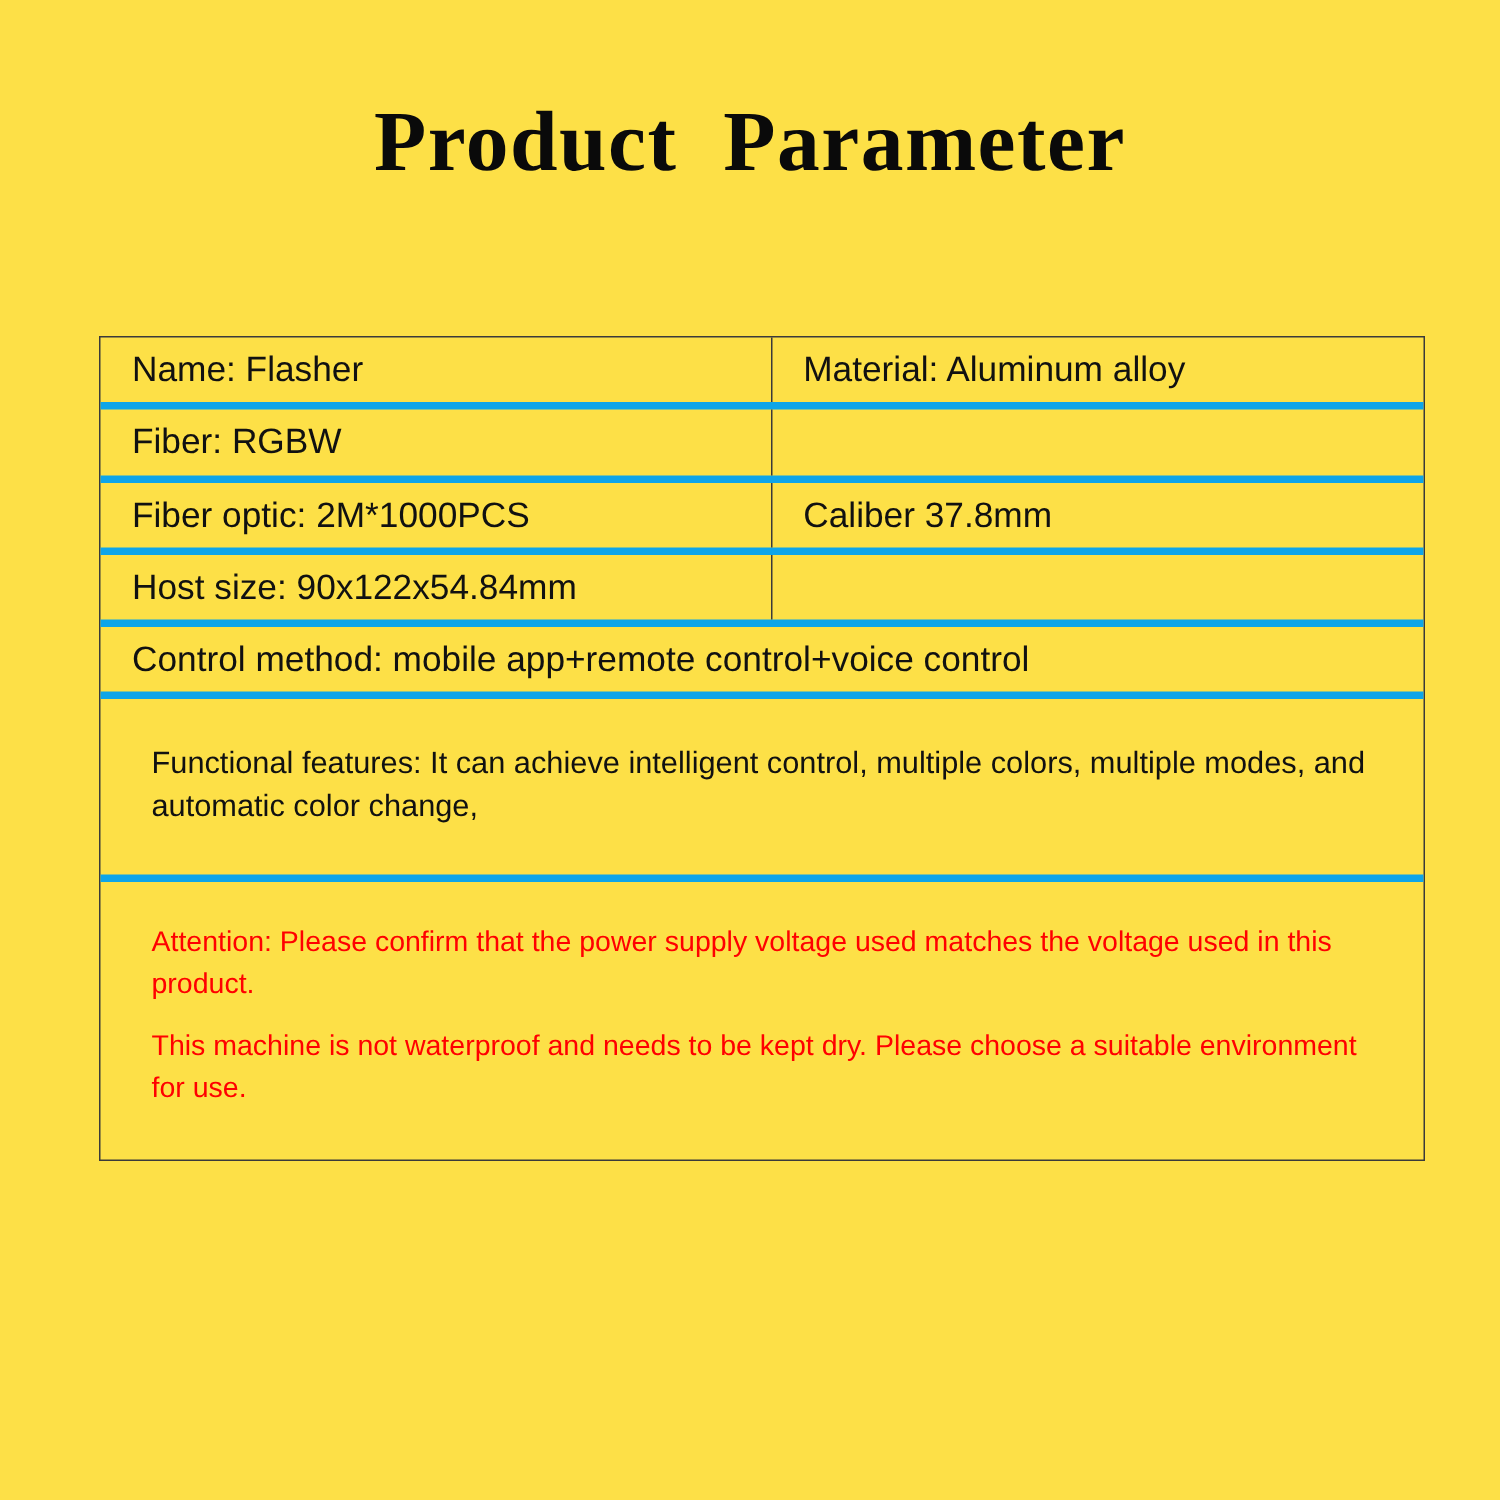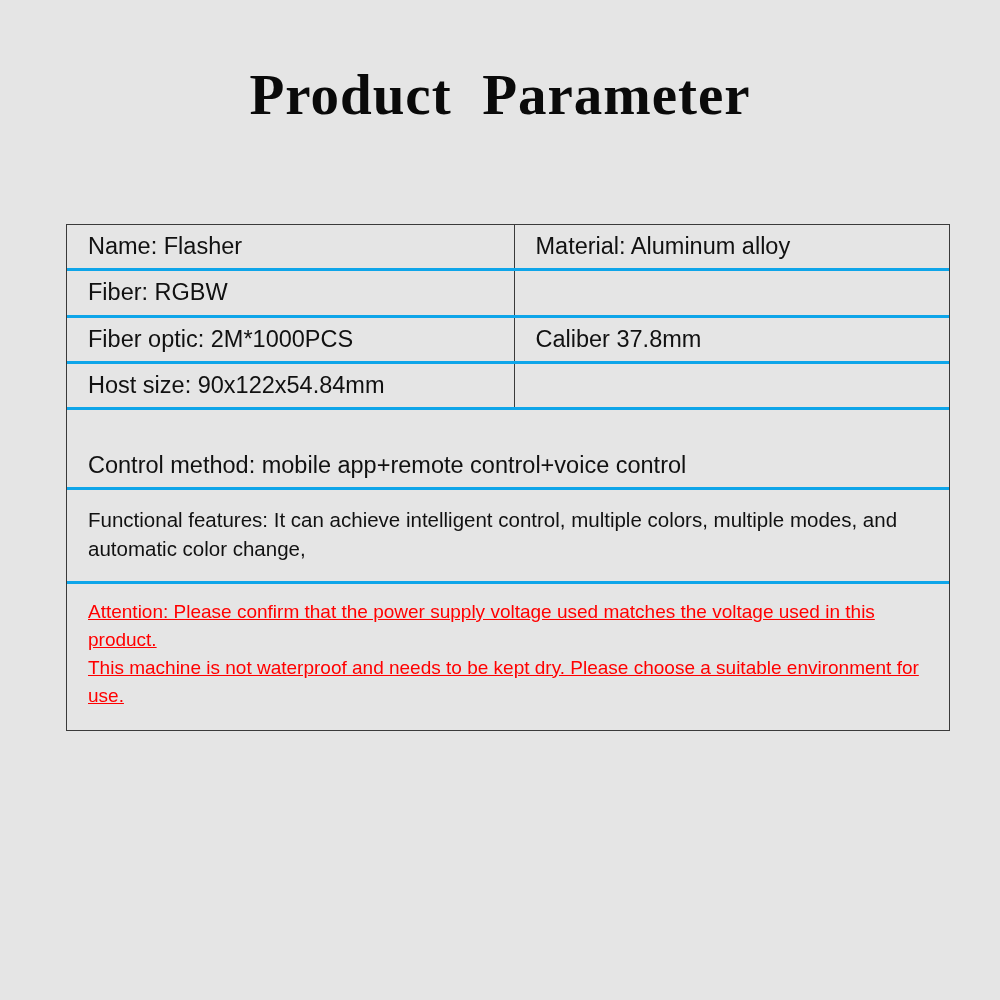--- a/index.html
+++ b/index.html
@@ -12,21 +12,21 @@
     height: 1000px;
     font-family: "Liberation Sans", sans-serif;
     color: #000000;
     position: relative;
     overflow: hidden;
   }
   .page {
     width: 1000px;
     height: 1000px;
     position: relative;
-    background: #e5e5e5;
+    background: #fde047;
   }
   .title {
     position: absolute;
     top: 62px;
     left: 0;
     width: 1000px;
     text-align: center;
     font-family: "Liberation Serif", serif;
     font-weight: bold;
     font-size: 57px;
@@ -38,21 +38,21 @@
     position: absolute;
     left: 66px;
     top: 224px;
     width: 884px;
     border: 1px solid #3a3a3a;
     border-collapse: collapse;
     box-sizing: border-box;
   }
   .row {
     display: flex;
-    border-bottom: 3px solid #0ea5e9;
+    border-bottom: 5px solid #0ea5e9;
     box-sizing: border-box;
   }
   .row:last-child {
     border-bottom: none;
   }
   .cell {
     box-sizing: border-box;
     padding: 6px 0 6px 21px;
     font-size: 23.5px;
     line-height: 1.33;
@@ -63,40 +63,38 @@
   }
   .cell.left {
     width: 448px;
     border-right: 1px solid #3a3a3a;
   }
   .cell.right {
     width: 435px;
   }
   .cell.full {
     width: 883px;
-    margin-top: 34px;
   }
   .block {
     box-sizing: border-box;
     padding: 16px 20px 18px 21px;
     font-size: 20.5px;
     line-height: 1.38;
     color: #111111;
     width: 883px;
     display: block;
   }
   .block.attention {
     color: #ff0000;
     font-size: 19px;
     line-height: 1.47;
     padding: 14px 20px 20px 21px;
-    text-decoration: underline;
   }
   .block p {
-    margin: 0;
+    margin: 13px;
   }
 </style>
 </head>
 <body>
 
 <div class="page">
 
   <div class="title">Product  Parameter</div>
 
   <div class="table">

